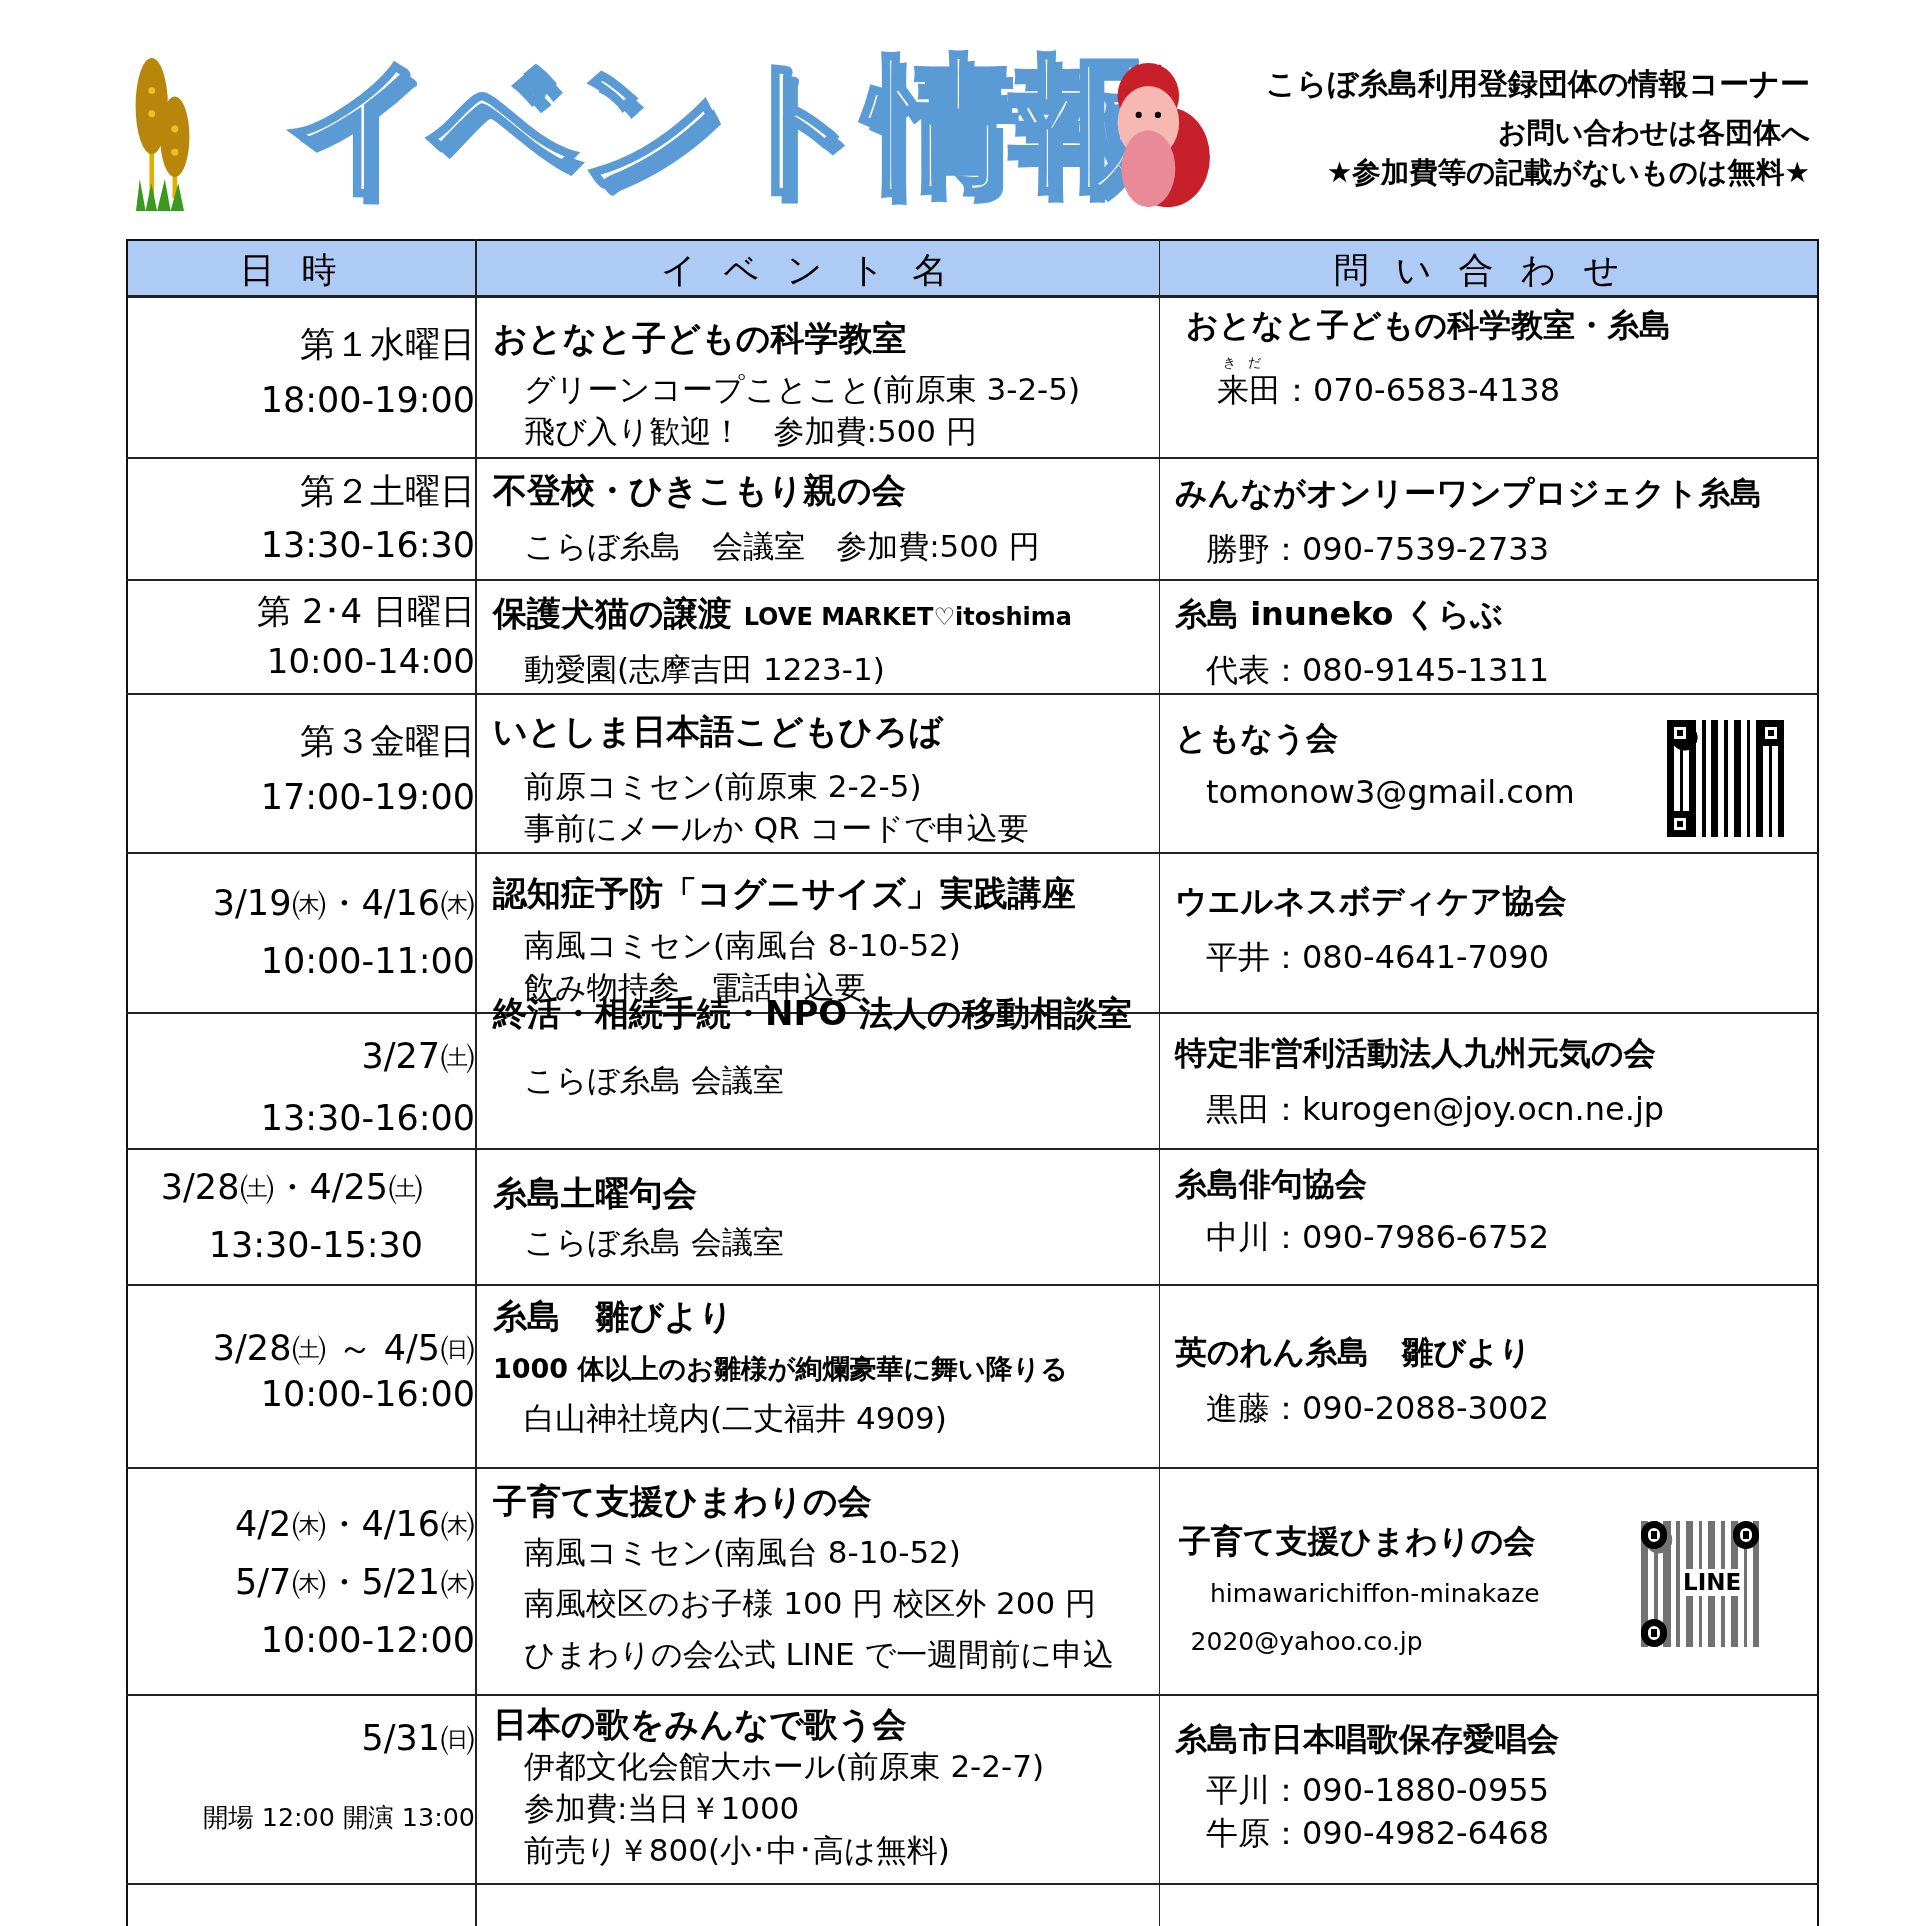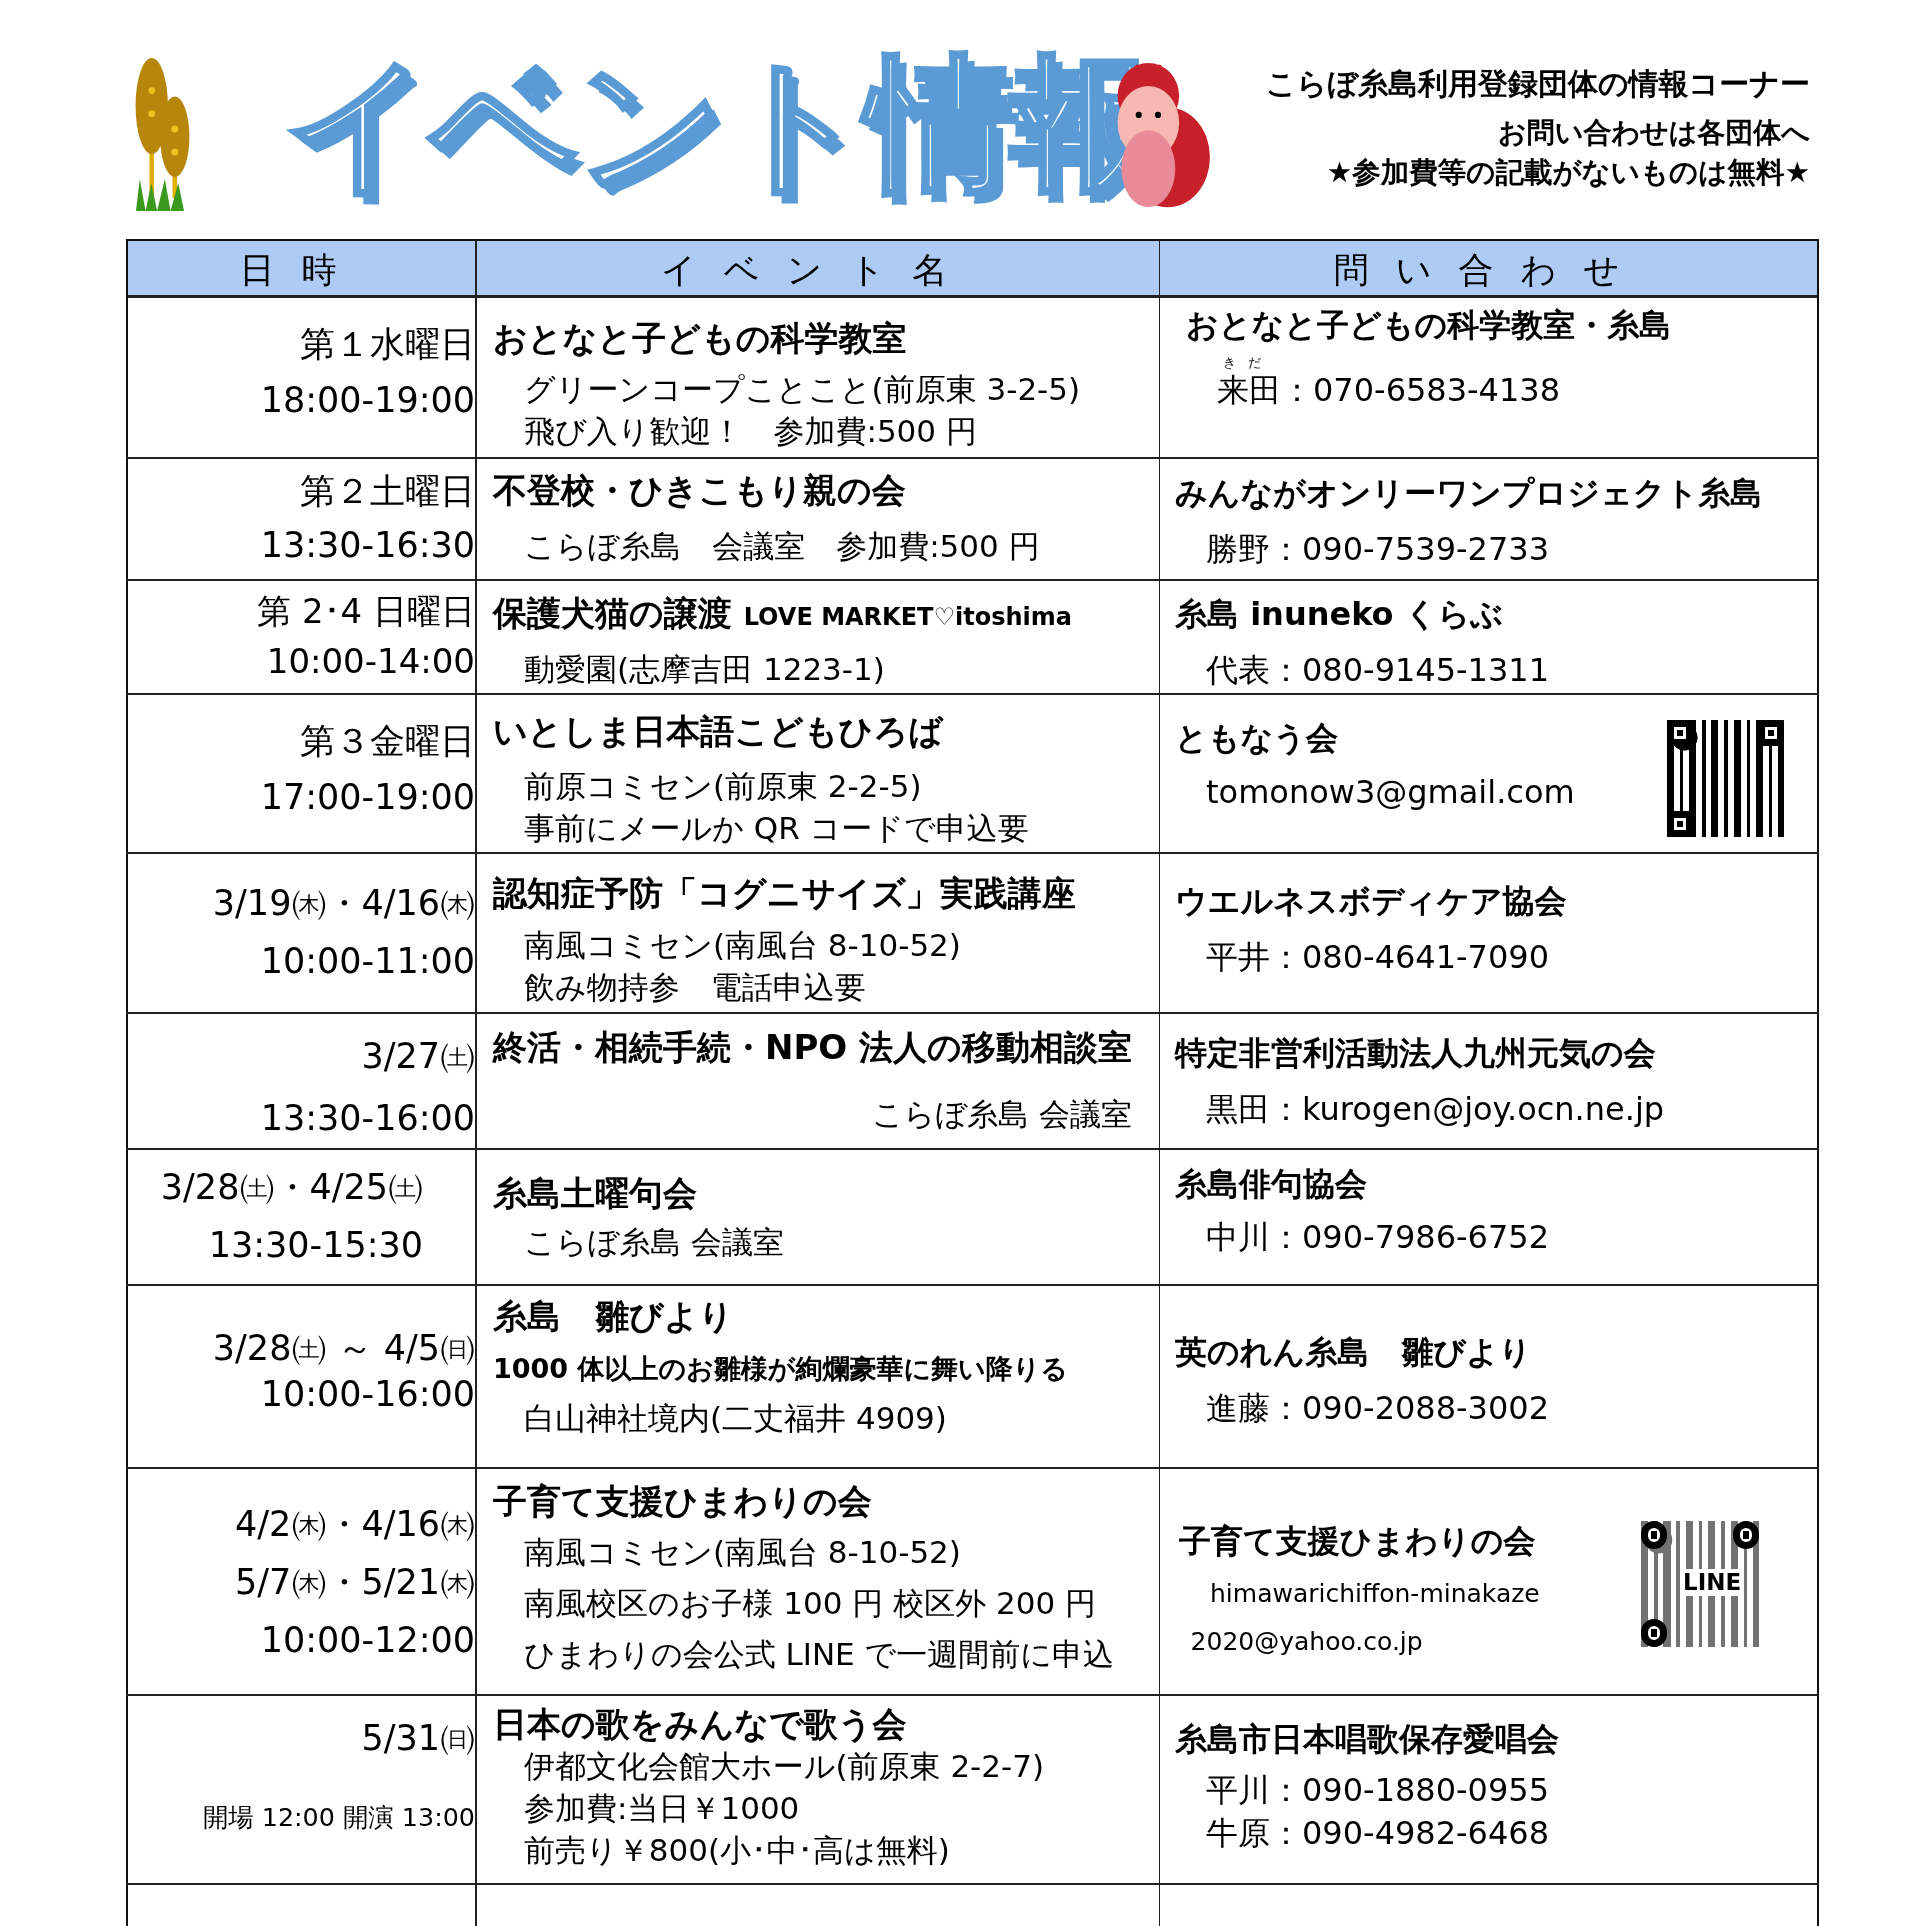--- a/index.html
+++ b/index.html
@@ -178,21 +178,21 @@
     <div class="ct-title">ウエルネスボディケア協会</div>
     <div class="ct-sub" style="margin-top:11.6px;">平井：080-4641-7090</div>
   </div>
 </div>
 
 <div>
   <div class="cell dt" style="left:127px;top:1025px;width:348px;line-height:62px;">
     <div>3/27㈯</div>
     <div>13:30-16:00</div>
   </div>
-  <div class="cell" style="left:493px;top:1025px;text-align:right;">
+  <div class="cell" style="left:493px;top:991px;">
     <div class="ev-title">終活・相続手続・NPO 法人の移動相談室</div>
     <div class="ev-sub" style="margin-top:23px;">こらぼ糸島 会議室</div>
   </div>
   <div class="cell" style="left:1175px;top:1032px;">
     <div class="ct-title">特定非営利活動法人九州元気の会</div>
     <div class="ct-sub" style="margin-top:11.6px;">黒田：kurogen@joy.ocn.ne.jp</div>
   </div>
 </div>
 
 <div>

